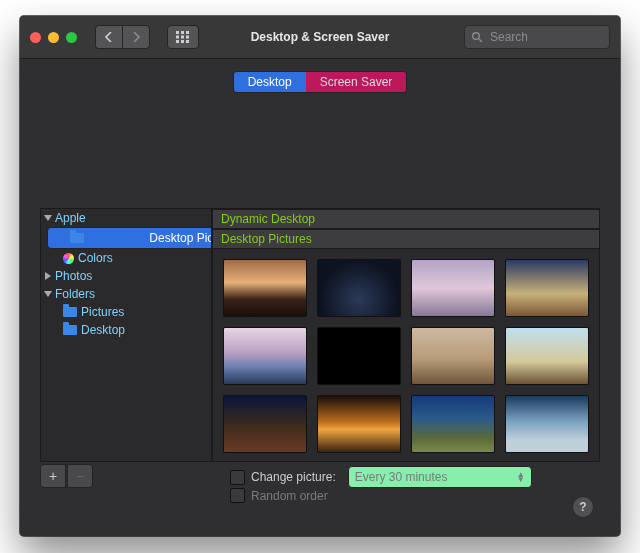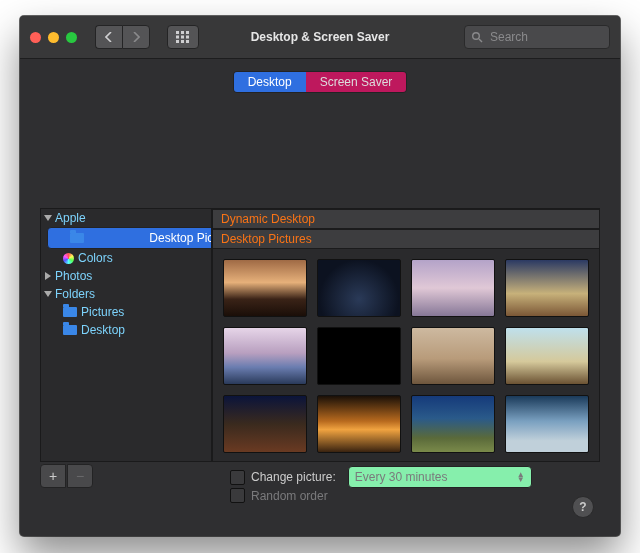--- a/index.html
+++ b/index.html
@@ -29,21 +29,21 @@
   .pname{color:#ddd;padding-top:2px;}
   .sidebar{position:absolute;left:20px;top:192px;width:170px;height:252px;border:1px solid #1a1a1b;background:#2a2a2c;overflow:hidden;}
   .sb-row{display:flex;align-items:center;height:18px;padding:0 4px;color:#7dd3fc;gap:4px;}
   .sb-row.sel{background:#2f6fe0;color:#fff;}
   .tri{display:inline-block;width:0;height:0;border-top:4px solid transparent;border-bottom:4px solid transparent;border-left:6px solid #aaa;transform:rotate(90deg);}
   .tri.closed{transform:none;}
   .foldericon{width:14px;height:10px;background:#3a87e8;border-radius:1px;position:relative;}
   .foldericon::before{content:"";position:absolute;top:-3px;left:0;width:6px;height:3px;background:#3a87e8;border-radius:1px 1px 0 0;}
   .colorsicon{width:11px;height:11px;border-radius:50%;background:conic-gradient(#f55,#ff5,#5f5,#5ff,#55f,#f5f,#f55);}
   .content{position:absolute;left:192px;right:20px;top:192px;height:252px;border:1px solid #1a1a1b;background:#2a2a2c;overflow:hidden;}
-  .secthdr{height:18px;line-height:18px;padding:0 8px;background:#3d3d3f;border-top:1px solid #1b1b1c;border-bottom:1px solid #1b1b1c;color:#f97316;}
+  .secthdr{height:18px;line-height:18px;padding:0 8px;background:#3d3d3f;border-top:1px solid #1b1b1c;border-bottom:1px solid #1b1b1c;color:#84cc16;}
   .grid{display:grid;grid-template-columns:repeat(4,1fr);gap:10px;padding:10px;}
   .tile{height:56px;border:1px solid #111;border-radius:2px;}
   .t-dunes{background:linear-gradient(180deg,#9f6a45 0%,#e6b07a 40%,#3a2317 70%,#1a0e08 100%);}
   .t-night{background:radial-gradient(circle at 50% 70%,#2a3a58 0%,#0c1220 70%);}
   .t-dusk{background:linear-gradient(180deg,#b4a3c8 0%,#e0c8d6 50%,#867797 100%);}
   .t-dunes2{background:linear-gradient(180deg,#2b3a63 0%,#c7b17a 60%,#7b5736 100%);}
   .t-lake{background:linear-gradient(180deg,#e6d5e8 0%,#b89fbf 45%,#6a7db0 70%,#2a3a5a 100%);}
   .t-black{background:#000;}
   .t-flat{background:linear-gradient(180deg,#cdb9a0 0%,#b89b7a 55%,#6e563d 100%);}
   .t-ridge{background:linear-gradient(180deg,#bfe0ec 0%,#d5c99b 60%,#6b5233 100%);}

